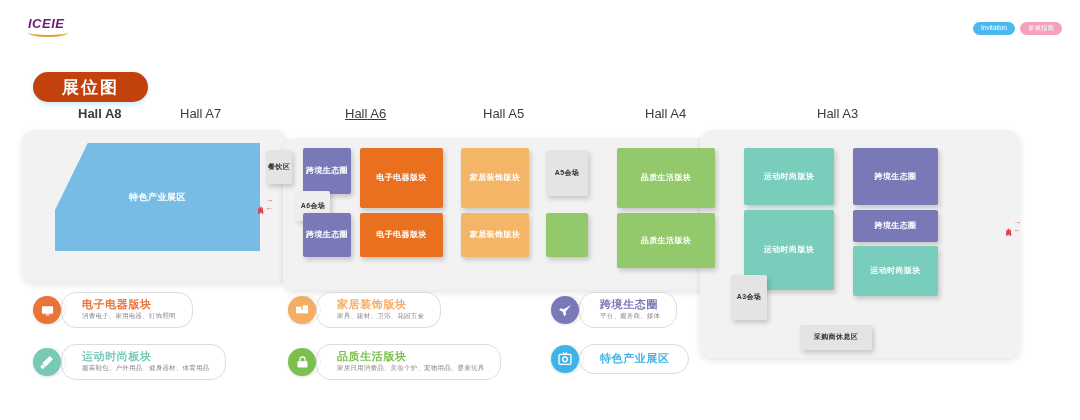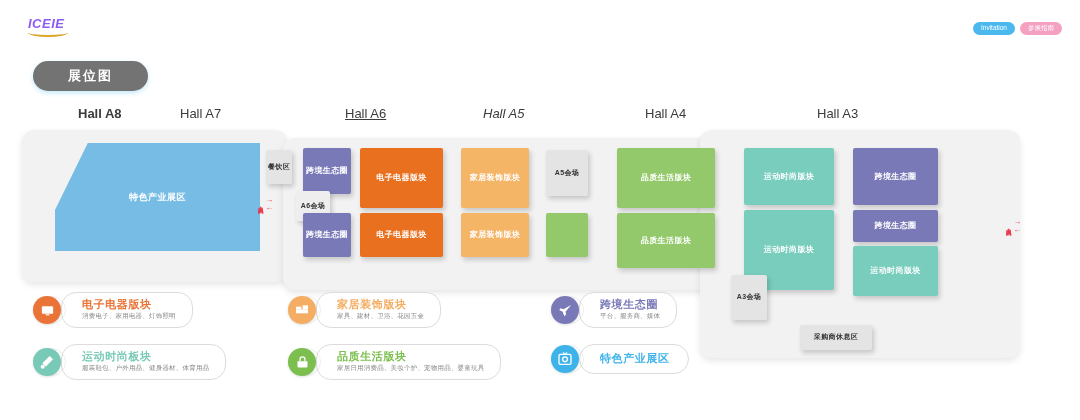--- a/index.html
+++ b/index.html
@@ -9,42 +9,42 @@
     font-family: "Liberation Sans", "DejaVu Sans", sans-serif;
     overflow: hidden;
   }
   #page { position: relative; width: 1080px; height: 420px; background: #fff; }
 
   
   .logo {
     position: absolute; left: 28px; top: 16px;
     font-family: "Liberation Sans", sans-serif;
     font-weight: bold; font-style: italic;
-    font-size: 13px; letter-spacing: .5px; color: #8b5cf6;
+    font-size: 13px; letter-spacing: .5px; color: #701a75;
   }
   .logo-arc {
     position: absolute; left: 28px; top: 30px;
     width: 40px; height: 7px;
     border-bottom: 2.5px solid #d8a72a;
     border-radius: 0 0 40px 40px / 0 0 9px 9px;
   }
   .top-pills { position: absolute; right: 18px; top: 22px; display: flex; gap: 5px; }
   .pill-top {
     border-radius: 9px; font-size: 6.5px; color: #fff;
     padding: 3px 8px 3.5px; line-height: 1; white-space: nowrap;
   }
   .pill-blue { background: #4bb8ee; }
   .pill-pink { background: #f4a0c0; }
 
   .title-pill {
-    position: absolute; left: 33px; top: 61px;
+    position: absolute; left: 33px; top: 72px;
     width: 115px; height: 30px; border-radius: 15px;
-    background: #737373; color: #fff;
+    background: #c2410c; color: #fff;
     display: flex; align-items: center; justify-content: center;
-    font-size: 13px; font-weight: bold; letter-spacing: 2px;
+    font-size: 17px; font-weight: bold; letter-spacing: 2px;
     box-shadow: 0 2px 5px rgba(41,177,236,.28);
   }
 
   
   .hall-label {
     position: absolute; top: 106px;
     font-size: 13px; color: #3c3c3c; white-space: nowrap;
   }
 
   
@@ -113,21 +113,21 @@
     <div class="pill-top pill-blue">Invitation</div>
     <div class="pill-top pill-pink">参展指南</div>
   </div>
 
   <div class="title-pill">展位图</div>
 
   <div id="hall-labels">
       <div class="hall-label" style="left: 78px; font-weight: bold;">Hall A8</div>
       <div class="hall-label" style="left: 180px;">Hall A7</div>
       <div class="hall-label" style="left: 345px; text-decoration: underline;">Hall A6</div>
-      <div class="hall-label" style="left: 483px; font-style: italic;">Hall A5</div>
+      <div class="hall-label" style="left: 483px;">Hall A5</div>
       <div class="hall-label" style="left: 645px;">Hall A4</div>
       <div class="hall-label" style="left: 817px;">Hall A3</div>
     </div>
 
   <div id="map">
 
     <div class="floor" style="left:22px;  top:4px;  width:265px; height:152px;"></div>
     <div class="floor" style="left:283px; top:12px; width:600px; height:152px;"></div>
     <div class="floor" style="left:700px; top:4px;  width:320px; height:228px;"></div>
 

